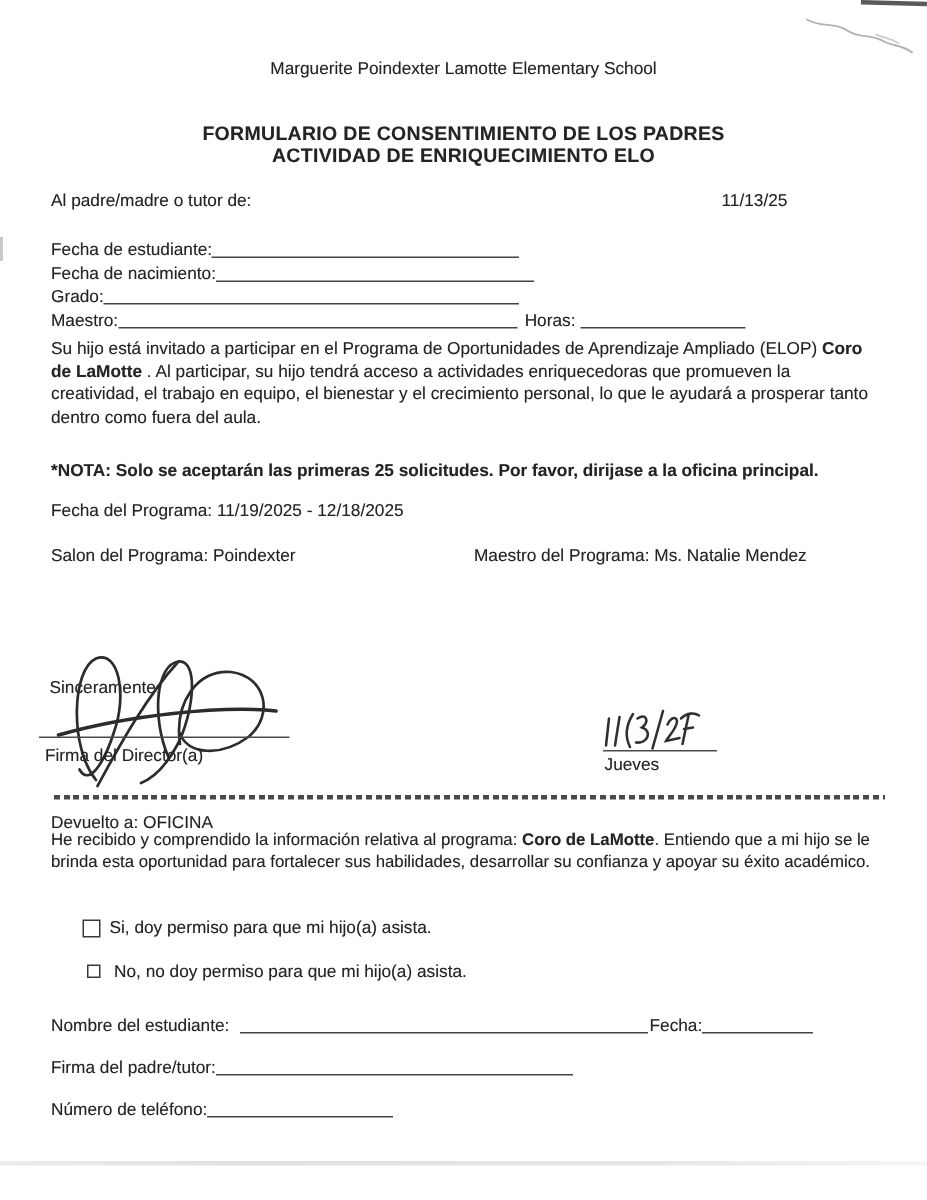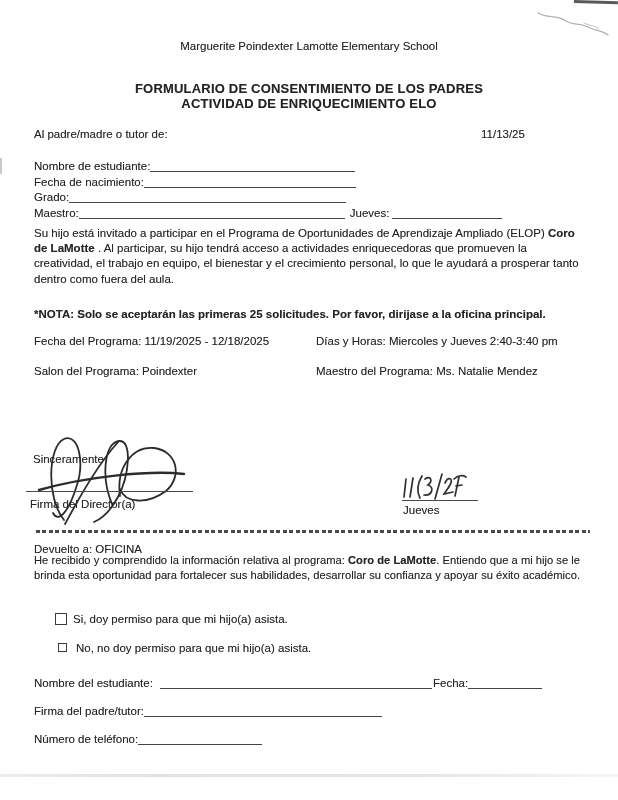--- a/index.html
+++ b/index.html
@@ -47,43 +47,39 @@
   <div class="bottom-shadow"></div>
 
   <div class="abs center t11" style="top:39px;">Marguerite Poindexter Lamotte Elementary School</div>
   <div class="abs center title" style="top:81px;">FORMULARIO DE CONSENTIMIENTO DE LOS PADRES</div>
   <div class="abs center title" style="top:96px;">ACTIVIDAD DE ENRIQUECIMIENTO ELO</div>
 
   <div class="abs t11" style="left:34px;top:127px;">Al padre/madre o tutor de:</div>
   <div class="abs t11" style="left:481px;top:127px;">11/13/25</div>
 
   <div class="abs t11" style="left:34px;top:157px;">
-    <span>Nombre de estudiante:</span><span class="fill" style="width:205px;"></span>
+    <span>Fecha de estudiante:</span><span class="fill" style="width:205px;"></span>
   </div>
   <div class="abs t11" style="left:34px;top:173px;">
     <span>Fecha de nacimiento:</span><span class="fill" style="width:212px;"></span>
   </div>
   <div class="abs t11" style="left:34px;top:188px;">
     <span>Grado:</span><span class="fill" style="width:277px;"></span>
   </div>
   <div class="abs t11" style="left:34px;top:204px;">
-    <span>Maestro:</span><span class="fill" style="width:266px;"></span><span style="margin-left:5px;">Jueves:</span><span class="fill" style="width:110px;margin-left:3px;"></span>
+    <span>Maestro:</span><span class="fill" style="width:266px;"></span><span style="margin-left:5px;">Horas:</span><span class="fill" style="width:110px;margin-left:3px;"></span>
   </div>
 
   <p class="para" style="left:34px;top:226px;width:553px;margin:0;"><span>Su hijo está invitado a participar en el Programa de Oportunidades de Aprendizaje Ampliado (ELOP) </span><span class="b">Coro de LaMotte</span><span> . Al participar, su hijo tendrá acceso a actividades enriquecedoras que promueven la creatividad, el trabajo en equipo, el bienestar y el crecimiento personal, lo que le ayudará a prosperar tanto dentro como fuera del aula.</span></p>
 
   <div class="abs t11 b" style="left:34px;top:307px;">*NOTA: Solo se aceptarán las primeras 25 solicitudes. Por favor, dirijase a la oficina principal.</div>
 
   <div class="abs t11" style="left:34px;top:334px;">
     <span>Fecha del Programa:</span>
     <span>11/19/2025 - 12/18/2025</span>
-  </div>
-  <div class="abs t11" style="left:316px;top:334px;">
-    <span>Días y Horas:</span>
-    <span>Miercoles y Jueves  2:40-3:40 pm</span>
   </div>
   <div class="abs t11" style="left:34px;top:364px;">
     <span>Salon del Programa:</span>
     <span>Poindexter</span>
   </div>
   <div class="abs t11" style="left:316px;top:364px;">
     <span>Maestro del Programa:</span>
     <span>Ms. Natalie Mendez</span>
   </div>
 

